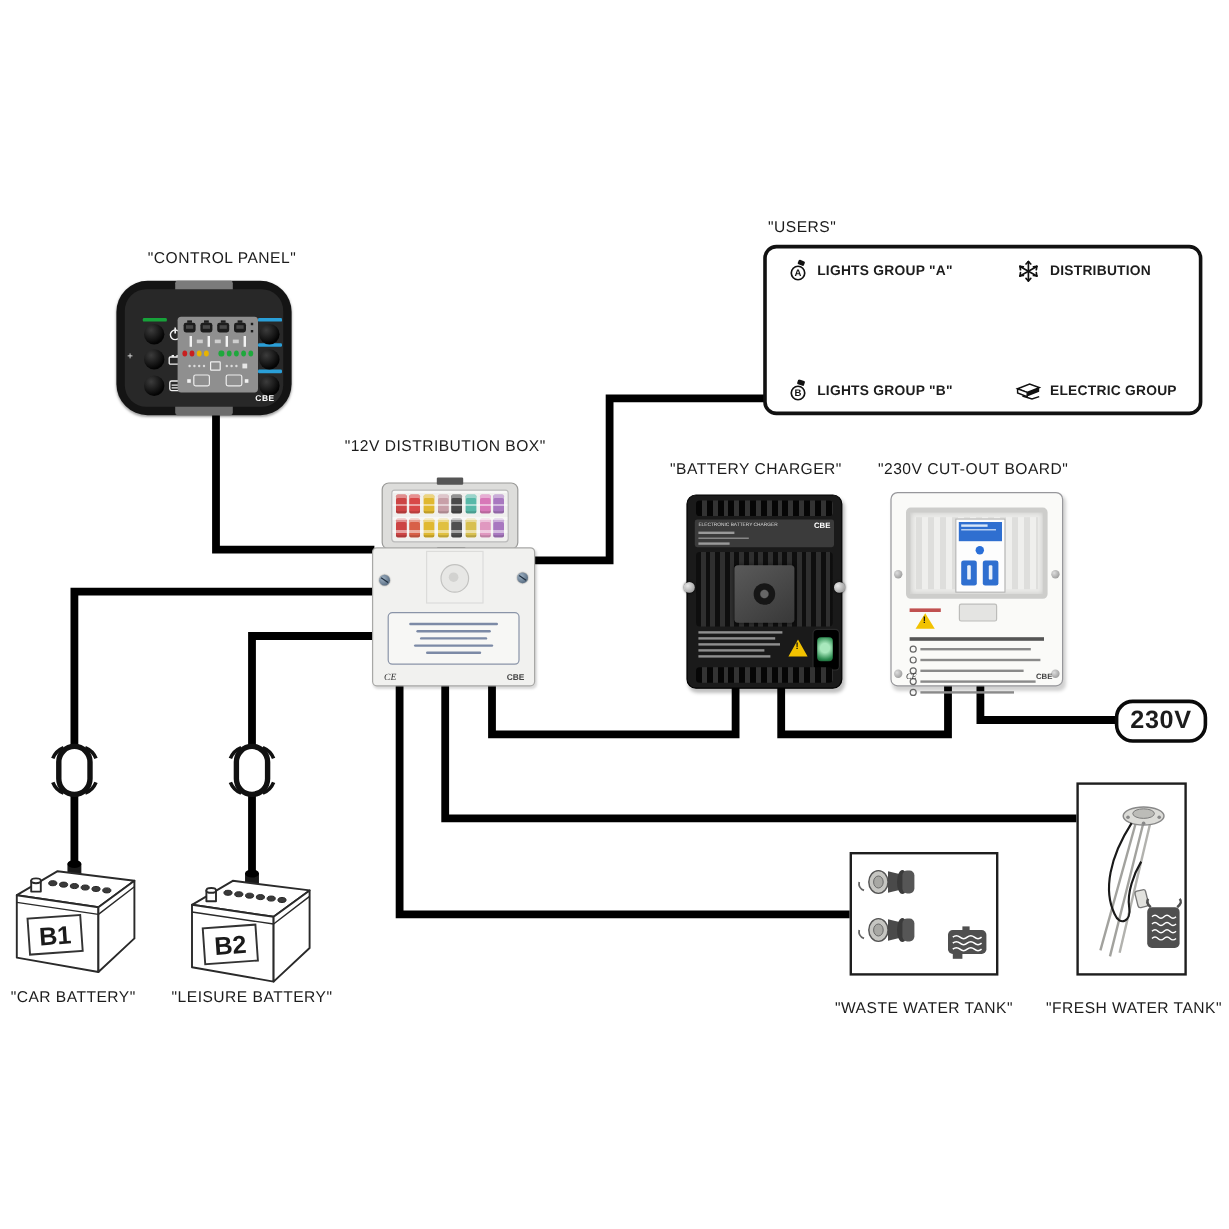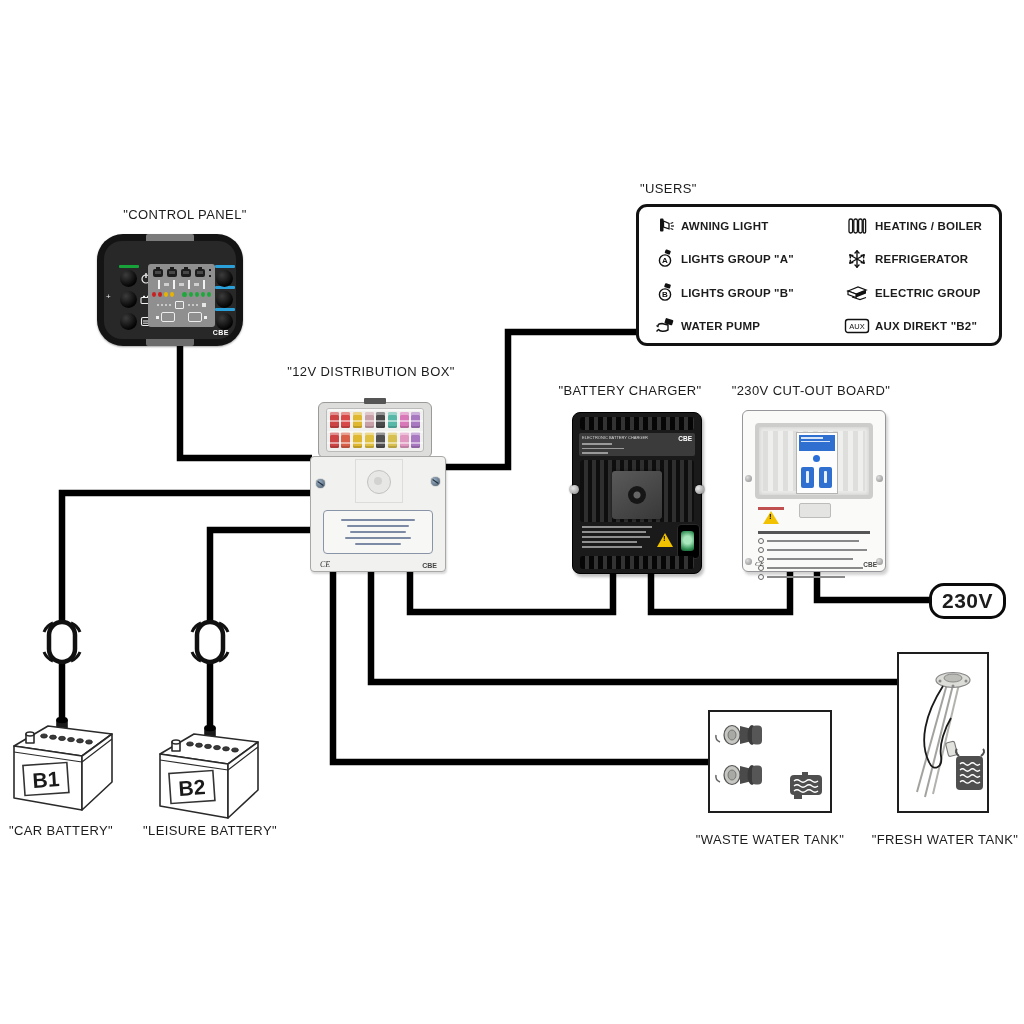--- a/index.html
+++ b/index.html
@@ -281,41 +281,20 @@
             </div>
         </div>
       </div>
       <div class="cp-logo">CBE</div>
     </div>
   </div>
 
   <div class="users-box">
     <div class="users-rows">
 
-      <div class="u-row">
-        <span class="u-ic">
-          <svg width="20" height="20" viewBox="0 0 20 20">
-            <rect x="4" y="2.5" width="3.5" height="13" rx="1" fill="#111"></rect>
-            <path d="M7.5,5 L13,7.5 L13,12.8 L7.5,11 Z" fill="#fff" stroke="#111" stroke-width="1.3"></path>
-            <line x1="14.5" y1="7.5" x2="17.2" y2="6.5" stroke="#111" stroke-width="1.2"></line>
-            <line x1="15" y1="10" x2="18" y2="10" stroke="#111" stroke-width="1.2"></line>
-            <line x1="14.5" y1="12.5" x2="17.2" y2="13.5" stroke="#111" stroke-width="1.2"></line>
-          </svg>
-          </span>
-        <span class="u-lab">AWNING LIGHT</span>
-        <span class="u-ic2">
-          <svg width="20" height="20" viewBox="0 0 20 20">
-            <rect x="2" y="3" width="3.6" height="14" rx="1.8" fill="none" stroke="#111" stroke-width="1.3"></rect>
-            <rect x="6.8" y="3" width="3.6" height="14" rx="1.8" fill="none" stroke="#111" stroke-width="1.3"></rect>
-            <rect x="11.6" y="3" width="3.6" height="14" rx="1.8" fill="none" stroke="#111" stroke-width="1.3"></rect>
-            <rect x="16.2" y="3" width="2.4" height="14" rx="1.2" fill="none" stroke="#111" stroke-width="1.3"></rect>
-          </svg>
-          </span>
-        <span class="u-lab2">HEATING / BOILER</span>
-      </div>
 
       <div class="u-row">
         <span class="u-ic">
           <svg width="20" height="20" viewBox="0 0 20 20">
             <rect x="9" y="1" width="5.5" height="4" rx="1" fill="#111" transform="rotate(22 11.7 3)"></rect>
             <circle cx="9" cy="11.5" r="5.6" fill="#fff" stroke="#111" stroke-width="1.4"></circle>
             <text x="9" y="14.4" font-size="8" font-weight="bold" text-anchor="middle" fill="#111" font-family="Liberation Sans, sans-serif">A</text>
           </svg>
           </span>
         <span class="u-lab">LIGHTS GROUP "A"</span>
@@ -333,21 +312,21 @@
                 <line x1="3" y1="6" x2="3.4" y2="8.8"></line>
               <line x1="17" y1="14" x2="14.2" y2="13.6"></line>
                 <line x1="17" y1="14" x2="16.6" y2="11.2"></line>
               <line x1="3" y1="14" x2="3.4" y2="11.2"></line>
                 <line x1="3" y1="14" x2="5.8" y2="13.6"></line>
               <line x1="17" y1="6" x2="16.6" y2="8.8"></line>
                 <line x1="17" y1="6" x2="14.2" y2="6.4"></line>
             </g>
           </svg>
           </span>
-        <span class="u-lab2">REFRIGERATOR</span>
+        <span class="u-lab2">DISTRIBUTION</span>
       </div>
 
       <div class="u-row">
         <span class="u-ic">
           <svg width="20" height="20" viewBox="0 0 20 20">
             <rect x="8.5" y="0.8" width="6" height="4.2" rx="1" fill="#111" transform="rotate(18 11.5 3)"></rect>
             <circle cx="9" cy="11.5" r="5.6" fill="#fff" stroke="#111" stroke-width="1.4"></circle>
             <text x="9" y="14.4" font-size="8" font-weight="bold" text-anchor="middle" fill="#111" font-family="Liberation Sans, sans-serif">B</text>
           </svg>
           </span>
@@ -356,37 +335,20 @@
           <svg width="22" height="20" viewBox="0 0 22 20">
             <path d="M2,8 L12,4 L20,7 L10,11 Z" fill="#fff" stroke="#111" stroke-width="1.3"></path>
             <path d="M10,11 L20,7 L20,10.5 L10,14.5 Z" fill="#111"></path>
             <path d="M2,8 L10,11 L10,14.5 L2,11.5 Z" fill="#fff" stroke="#111" stroke-width="1.2"></path>
             <path d="M6,14 L14,16.5 L20,14.5" fill="none" stroke="#111" stroke-width="1.2"></path>
           </svg>
           </span>
         <span class="u-lab2">ELECTRIC GROUP</span>
       </div>
 
-      <div class="u-row">
-        <span class="u-ic">
-          <svg width="22" height="20" viewBox="0 0 22 20">
-            <rect x="10" y="3" width="8" height="5.5" rx="1" fill="#111" transform="rotate(18 14 5.5)"></rect>
-            <path d="M3,10 C3,8 5,7.5 7,7.5 L13,9 L13,14 C9,16 5,15.5 3.5,13.5 L1.5,15.5" fill="#fff" stroke="#111" stroke-width="1.4" stroke-linejoin="round"></path>
-            <path d="M1.5,9.5 L3.5,11" fill="none" stroke="#111" stroke-width="1.3"></path>
-          </svg>
-          </span>
-        <span class="u-lab">WATER PUMP</span>
-        <span class="u-ic2">
-          <svg width="26" height="20" viewBox="0 0 26 20">
-            <rect x="1.5" y="3.5" width="23" height="13" rx="2.5" fill="#fff" stroke="#111" stroke-width="1.4"></rect>
-            <text x="13" y="13" font-size="7.5" text-anchor="middle" fill="#111" font-family="Liberation Sans, sans-serif">AUX</text>
-          </svg>
-          </span>
-        <span class="u-lab2">AUX DIREKT "B2"</span>
-      </div>
 
 
     </div>
   </div>
 
   <div class="fusebox">
     <div class="fusebox-tab"></div>
     <div class="fusebox-clip"></div>
     <div class="fuse-area">
       <div class="fuse-row">

